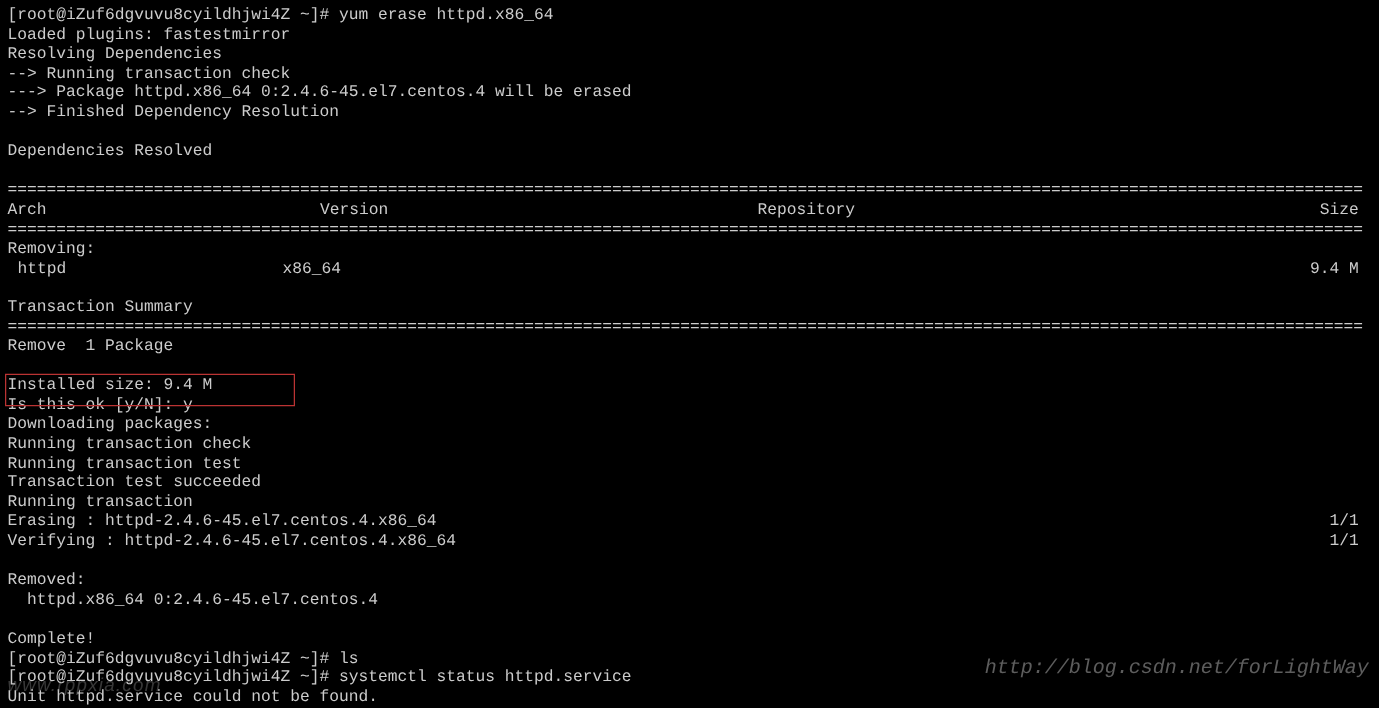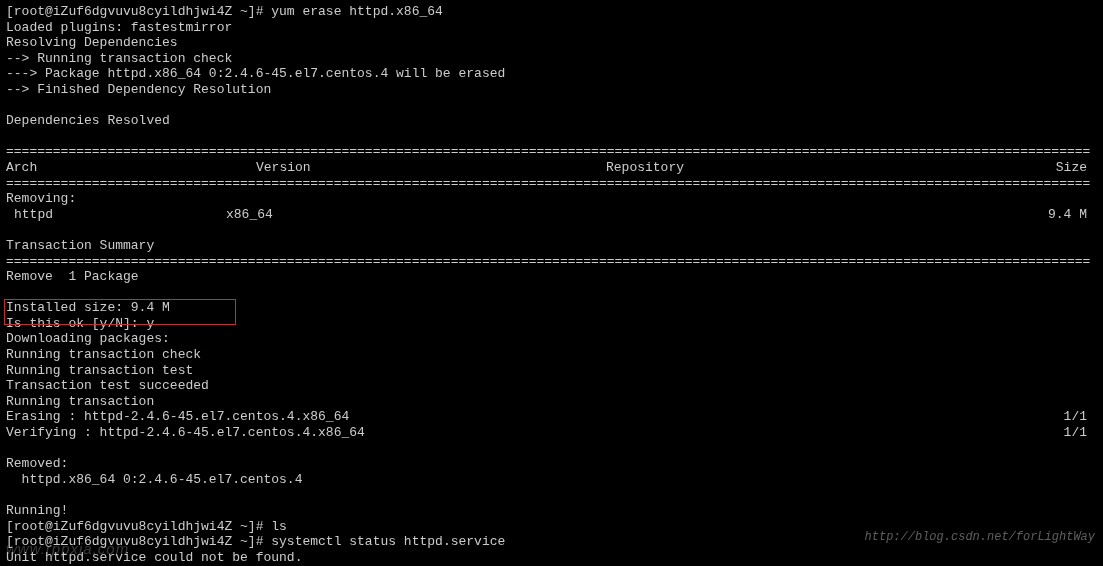--- a/index.html
+++ b/index.html
@@ -45,21 +45,21 @@
       font-style: italic;
       letter-spacing: 1px;
       pointer-events: none;
     }
     .watermark2 {
       position: absolute;
       right: 8px;
       bottom: 22px;
       color: rgba(170,170,170,0.55);
       font-family: 'Courier New', monospace;
-      font-size: 12px;
+      font-size: 16px;
       font-style: italic;
       pointer-events: none;
     }
   </style>
 </head>
 <body>
 
 <div class="line"><span>[root@iZuf6dgvuvu8cyildhjwi4Z ~]# </span><span>yum erase httpd.x86_64</span></div>
 <div class="line">Loaded plugins: fastestmirror</div>
 <div class="line">Resolving Dependencies</div>
@@ -104,21 +104,21 @@
 </div>
 <div class="progress-line">
   <span class="progress-label">  Verifying  : httpd-2.4.6-45.el7.centos.4.x86_64</span>
   <span class="progress-count">1/1</span>
 </div>
 
 <div class="line"> </div>
 <div class="line">Removed:</div>
 <div class="line">  httpd.x86_64 0:2.4.6-45.el7.centos.4</div>
 <div class="line"> </div>
-<div class="line">Running!</div>
+<div class="line">Complete!</div>
 
 <div class="line"><span>[root@iZuf6dgvuvu8cyildhjwi4Z ~]# </span><span>ls</span></div>
 <div class="line"><span>[root@iZuf6dgvuvu8cyildhjwi4Z ~]# </span><span>systemctl status httpd.service</span></div>
 <div class="line">Unit httpd.service could not be found.</div>
 <div class="line"><span>[root@iZuf6dgvuvu8cyildhjwi4Z ~]# </span></div>
 
 <div class="highlight-box"></div>
 <div class="watermark1">www.rppxia.com</div>
 <div class="watermark2">http://blog.csdn.net/forLightWay</div>
 

